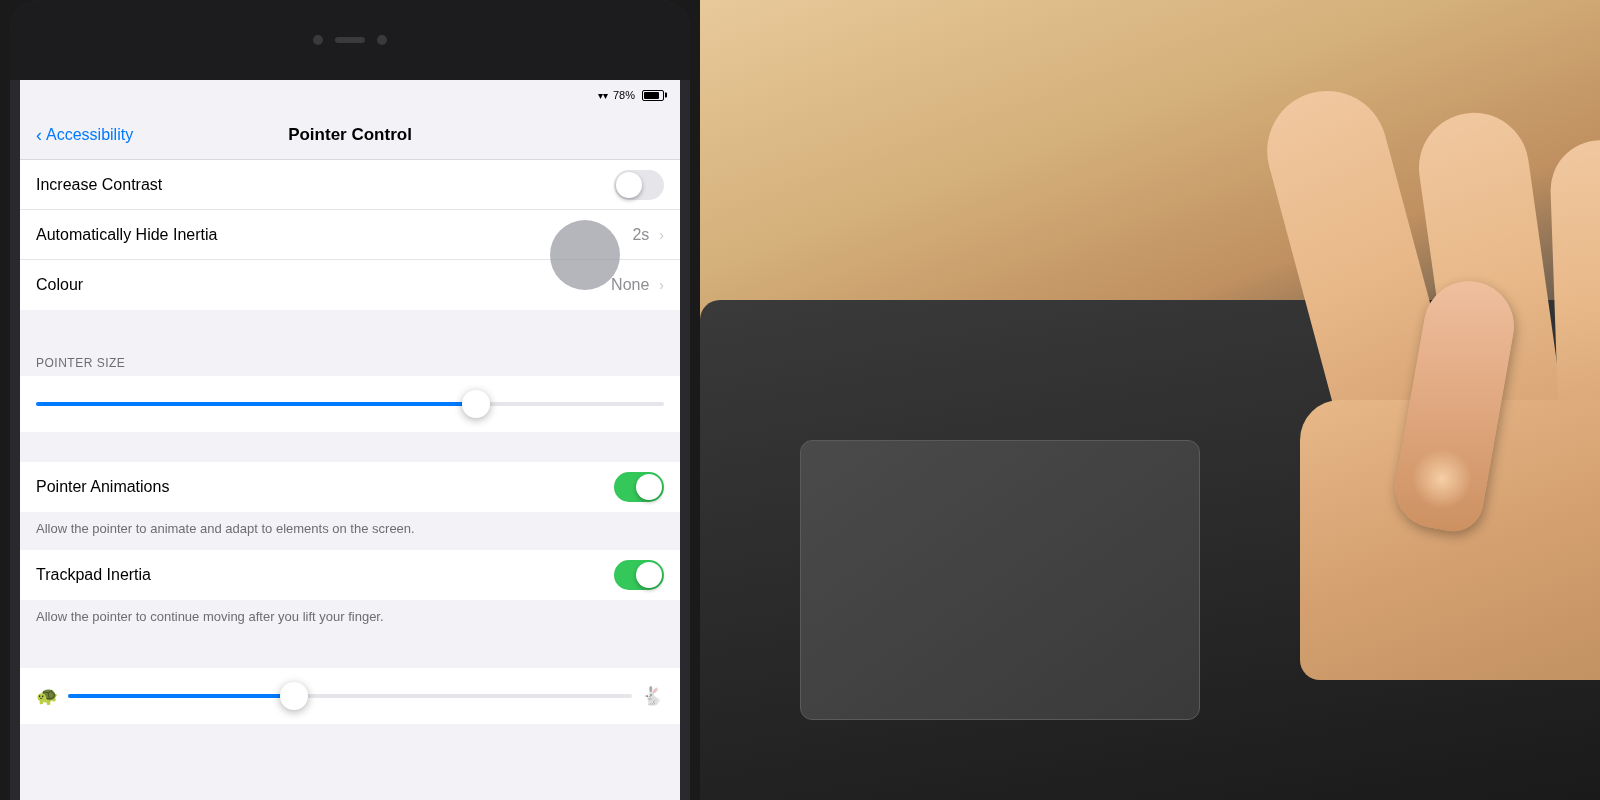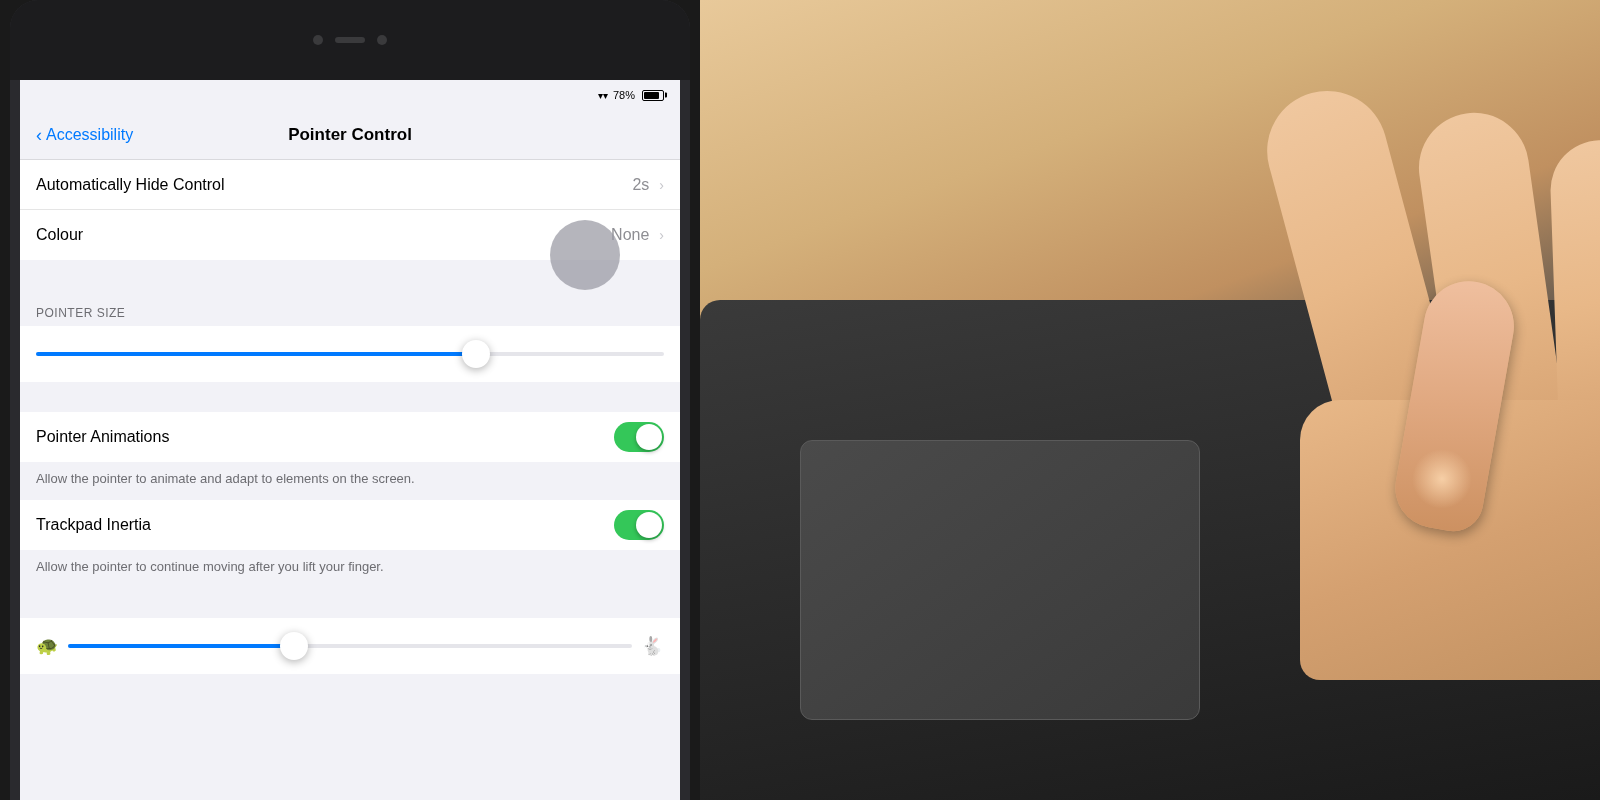--- a/index.html
+++ b/index.html
@@ -473,23 +473,29 @@
           <span>Accessibility</span>
         </div>
         <span class="nav-title">Pointer Control</span>
       </div>
 
       <div class="settings-content">
 
 
         <div class="settings-group">
 
-
           <div class="settings-row">
-            <span class="row-label">Automatically Hide Control</span>
+            <span class="row-label">Increase Contrast</span>
+            <div class="toggle off">
+              <div class="toggle-knob"></div>
+            </div>
+          </div>
+
+          <div class="settings-row">
+            <span class="row-label">Automatically Hide Inertia</span>
             <div class="row-value">
               <span>2s</span>
               <span class="chevron-right">›</span>
             </div>
           </div>
 
           <div class="settings-row">
             <span class="row-label">Colour</span>
             <div class="row-value">
               <span>None</span>

